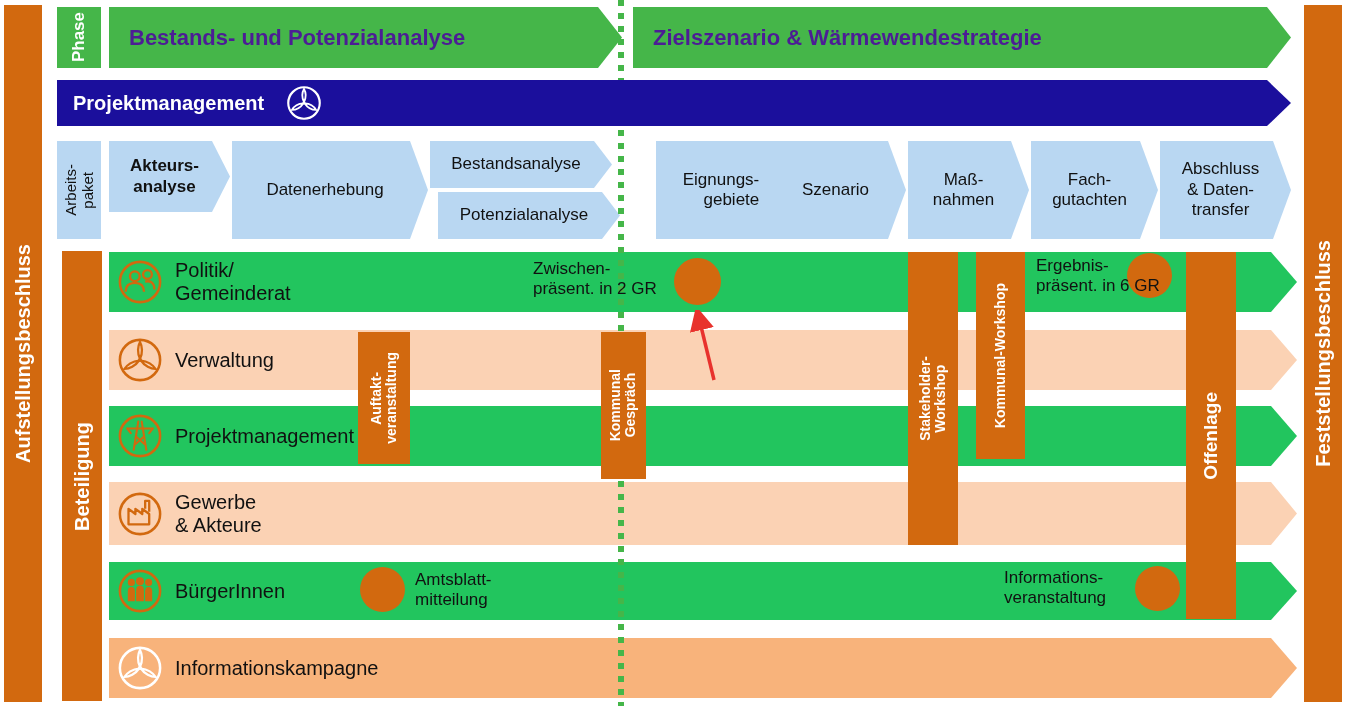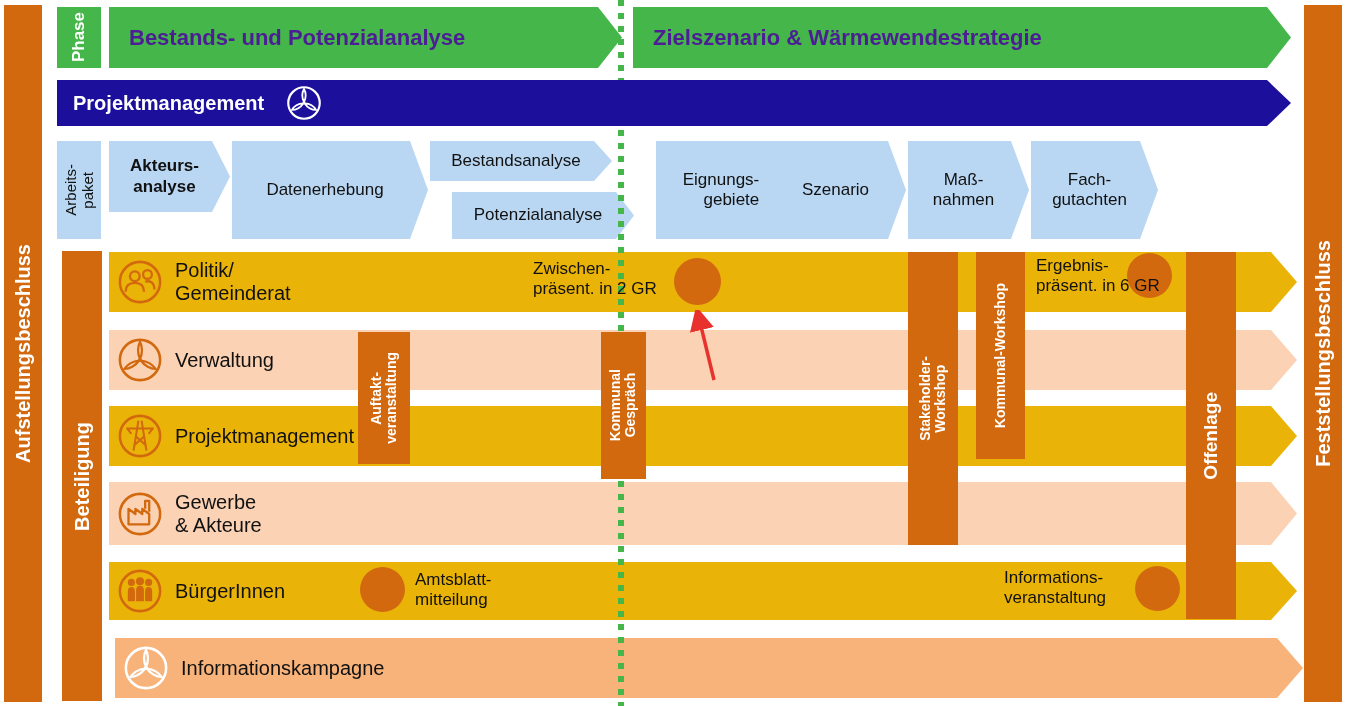--- a/index.html
+++ b/index.html
@@ -20,21 +20,21 @@
   .phase-arrow { background:var(--green); color:#4c1d95; font-weight:bold; font-size:22px; --tip:24px; display:flex; align-items:center; padding-left:20px; z-index:3; }
   .pm-arrow { background:var(--navy); color:#fff; font-weight:bold; font-size:20px; --tip:24px; display:flex; align-items:center; padding-left:16px; z-index:3; }
   .ap-box { background:var(--lblue); color:#111; font-size:15px; z-index:1; }
   .wp { background:var(--lblue); color:#111; font-size:17px; --tip:18px; display:flex; align-items:center; justify-content:center; text-align:center; line-height:1.2; white-space:pre-line; z-index:1; padding-right:10px; }
 
   .bet-bar { background:var(--orange); color:#fff; font-weight:bold; font-size:20px; z-index:3; }
 
   .row { --tip:26px; z-index:1; }
   .row .icon { position:absolute; left:8px; top:50%; transform:translateY(-50%); line-height:0; }
   .row .label { position:absolute; left:66px; top:50%; transform:translateY(-50%); font-size:20px; color:#111; line-height:1.15; white-space:pre-line; }
-  .bg-light { background:#eab308;padding-left:32px; }
+  .bg-light { background:#22c55e;padding-left:32px; }
   .bg-med { background:#fbd2b4; }
   .bg-strong { background:#f8b37b; }
 
   .obar { background:var(--orange); color:#fff; font-weight:bold; font-size:14px; z-index:4; }
   .obar.big { font-size:19px; }
   .dot { background:var(--orange); border-radius:50%; z-index:4; }
   .etext { font-size:17px; color:#111; line-height:1.2; white-space:pre-line; z-index:5; }
   .dotted { background:repeating-linear-gradient(to bottom, var(--green) 0 6px, transparent 6px 13px); z-index:2; }
   .redarrow { z-index:5; }
   .pm-icon { margin-left:22px; line-height:0; }
@@ -83,40 +83,45 @@
 paket</span>
   </div>
 
   <div class="abs wp arrow" style="left:109px; top:141px; width:121px; height:71px;font-weight:bold;">
     <span>Akteurs-
 analyse</span>
   </div>
   <div class="abs wp arrow" style="left:232px; top:141px; width:196px; height:98px;">
     <span>Datenerhebung</span>
   </div>
-  <div class="abs wp arrow" style="left:430px; top:141px; width:182px; height:40px;">
+  <div class="abs wp arrow" style="left:430px; top:141px; width:182px; height:47px;">
     <span>Bestandsanalyse</span>
   </div>
-  <div class="abs wp arrow" style="left:452px; top:192px; width:182px; height:47px;">
+  <div class="abs wp arrow" style="left:438px; top:192px; width:182px; height:47px;">
     <span>Potenzialanalyse</span>
   </div>
   <div class="abs wp arrow" style="left:656px; top:141px; width:140px; height:98px;text-align:right;">
     <span>Eignungs-
 gebiete</span>
   </div>
   <div class="abs wp arrow" style="left:775px; top:141px; width:131px; height:98px;">
     <span>Szenario</span>
   </div>
   <div class="abs wp arrow" style="left:908px; top:141px; width:121px; height:98px;">
     <span>Maß-
 nahmen</span>
   </div>
   <div class="abs wp arrow" style="left:1031px; top:141px; width:127px; height:98px;">
     <span>Fach-
 gutachten</span>
+  </div>
+  <div class="abs wp arrow" style="left:1160px; top:141px; width:131px; height:98px;">
+    <span>Abschluss
+&amp; Daten-
+transfer</span>
   </div>
 
   <div class="abs bet-bar flexc" style="left:62px; top:251px; width:40px; height:450px;">
     <span class="vtext">Beteiligung</span>
   </div>
 
   <div class="abs row arrow bg-light" style="left:109px; top:252px; width:1188px; height:60px;">
     <span class="icon">
       <svg width="46" height="46" viewBox="0 0 40 40" style="color:var(--orange)">
         <circle cx="20" cy="20" r="17.5" fill="none" stroke="currentColor" stroke-width="2.2"></circle>
@@ -186,21 +191,21 @@
           <circle cx="20" cy="11.5" r="3.5"></circle>
           <path d="M16.6 29 V19.5 C16.6 16.4 18 15.4 20 15.4 C22 15.4 23.4 16.4 23.4 19.5 V29 Z"></path>
           <circle cx="27.5" cy="12.5" r="3.1"></circle>
           <path d="M24.4 29 V20.5 C24.4 17.6 25.6 16.6 27.5 16.6 C29.4 16.6 30.6 17.6 30.6 20.5 V29 Z"></path>
         </g>
       </svg>
     </span>
     <span class="label">BürgerInnen</span>
   </div>
 
-  <div class="abs row arrow bg-strong" style="left:115px; top:638px; width:1188px; height:60px;">
+  <div class="abs row arrow bg-strong" style="left:109px; top:638px; width:1188px; height:60px;">
     <span class="icon">
       <svg width="46" height="46" viewBox="0 0 40 40" style="color:#ffffff">
         <circle cx="20" cy="20" r="17.5" fill="none" stroke="currentColor" stroke-width="2.2"></circle>
         <g fill="none" stroke="currentColor" stroke-width="2">
           <path d="M20 19 C17.5 14 18 8 20 4.5 C22 8 22.5 14 20 19 Z"></path>
           <path d="M20 19 C17.5 14 18 8 20 4.5 C22 8 22.5 14 20 19 Z" transform="rotate(120 20 20)"></path>
           <path d="M20 19 C17.5 14 18 8 20 4.5 C22 8 22.5 14 20 19 Z" transform="rotate(240 20 20)"></path>
         </g>
         <circle cx="20" cy="20" r="1.8" fill="currentColor"></circle>
       </svg>

